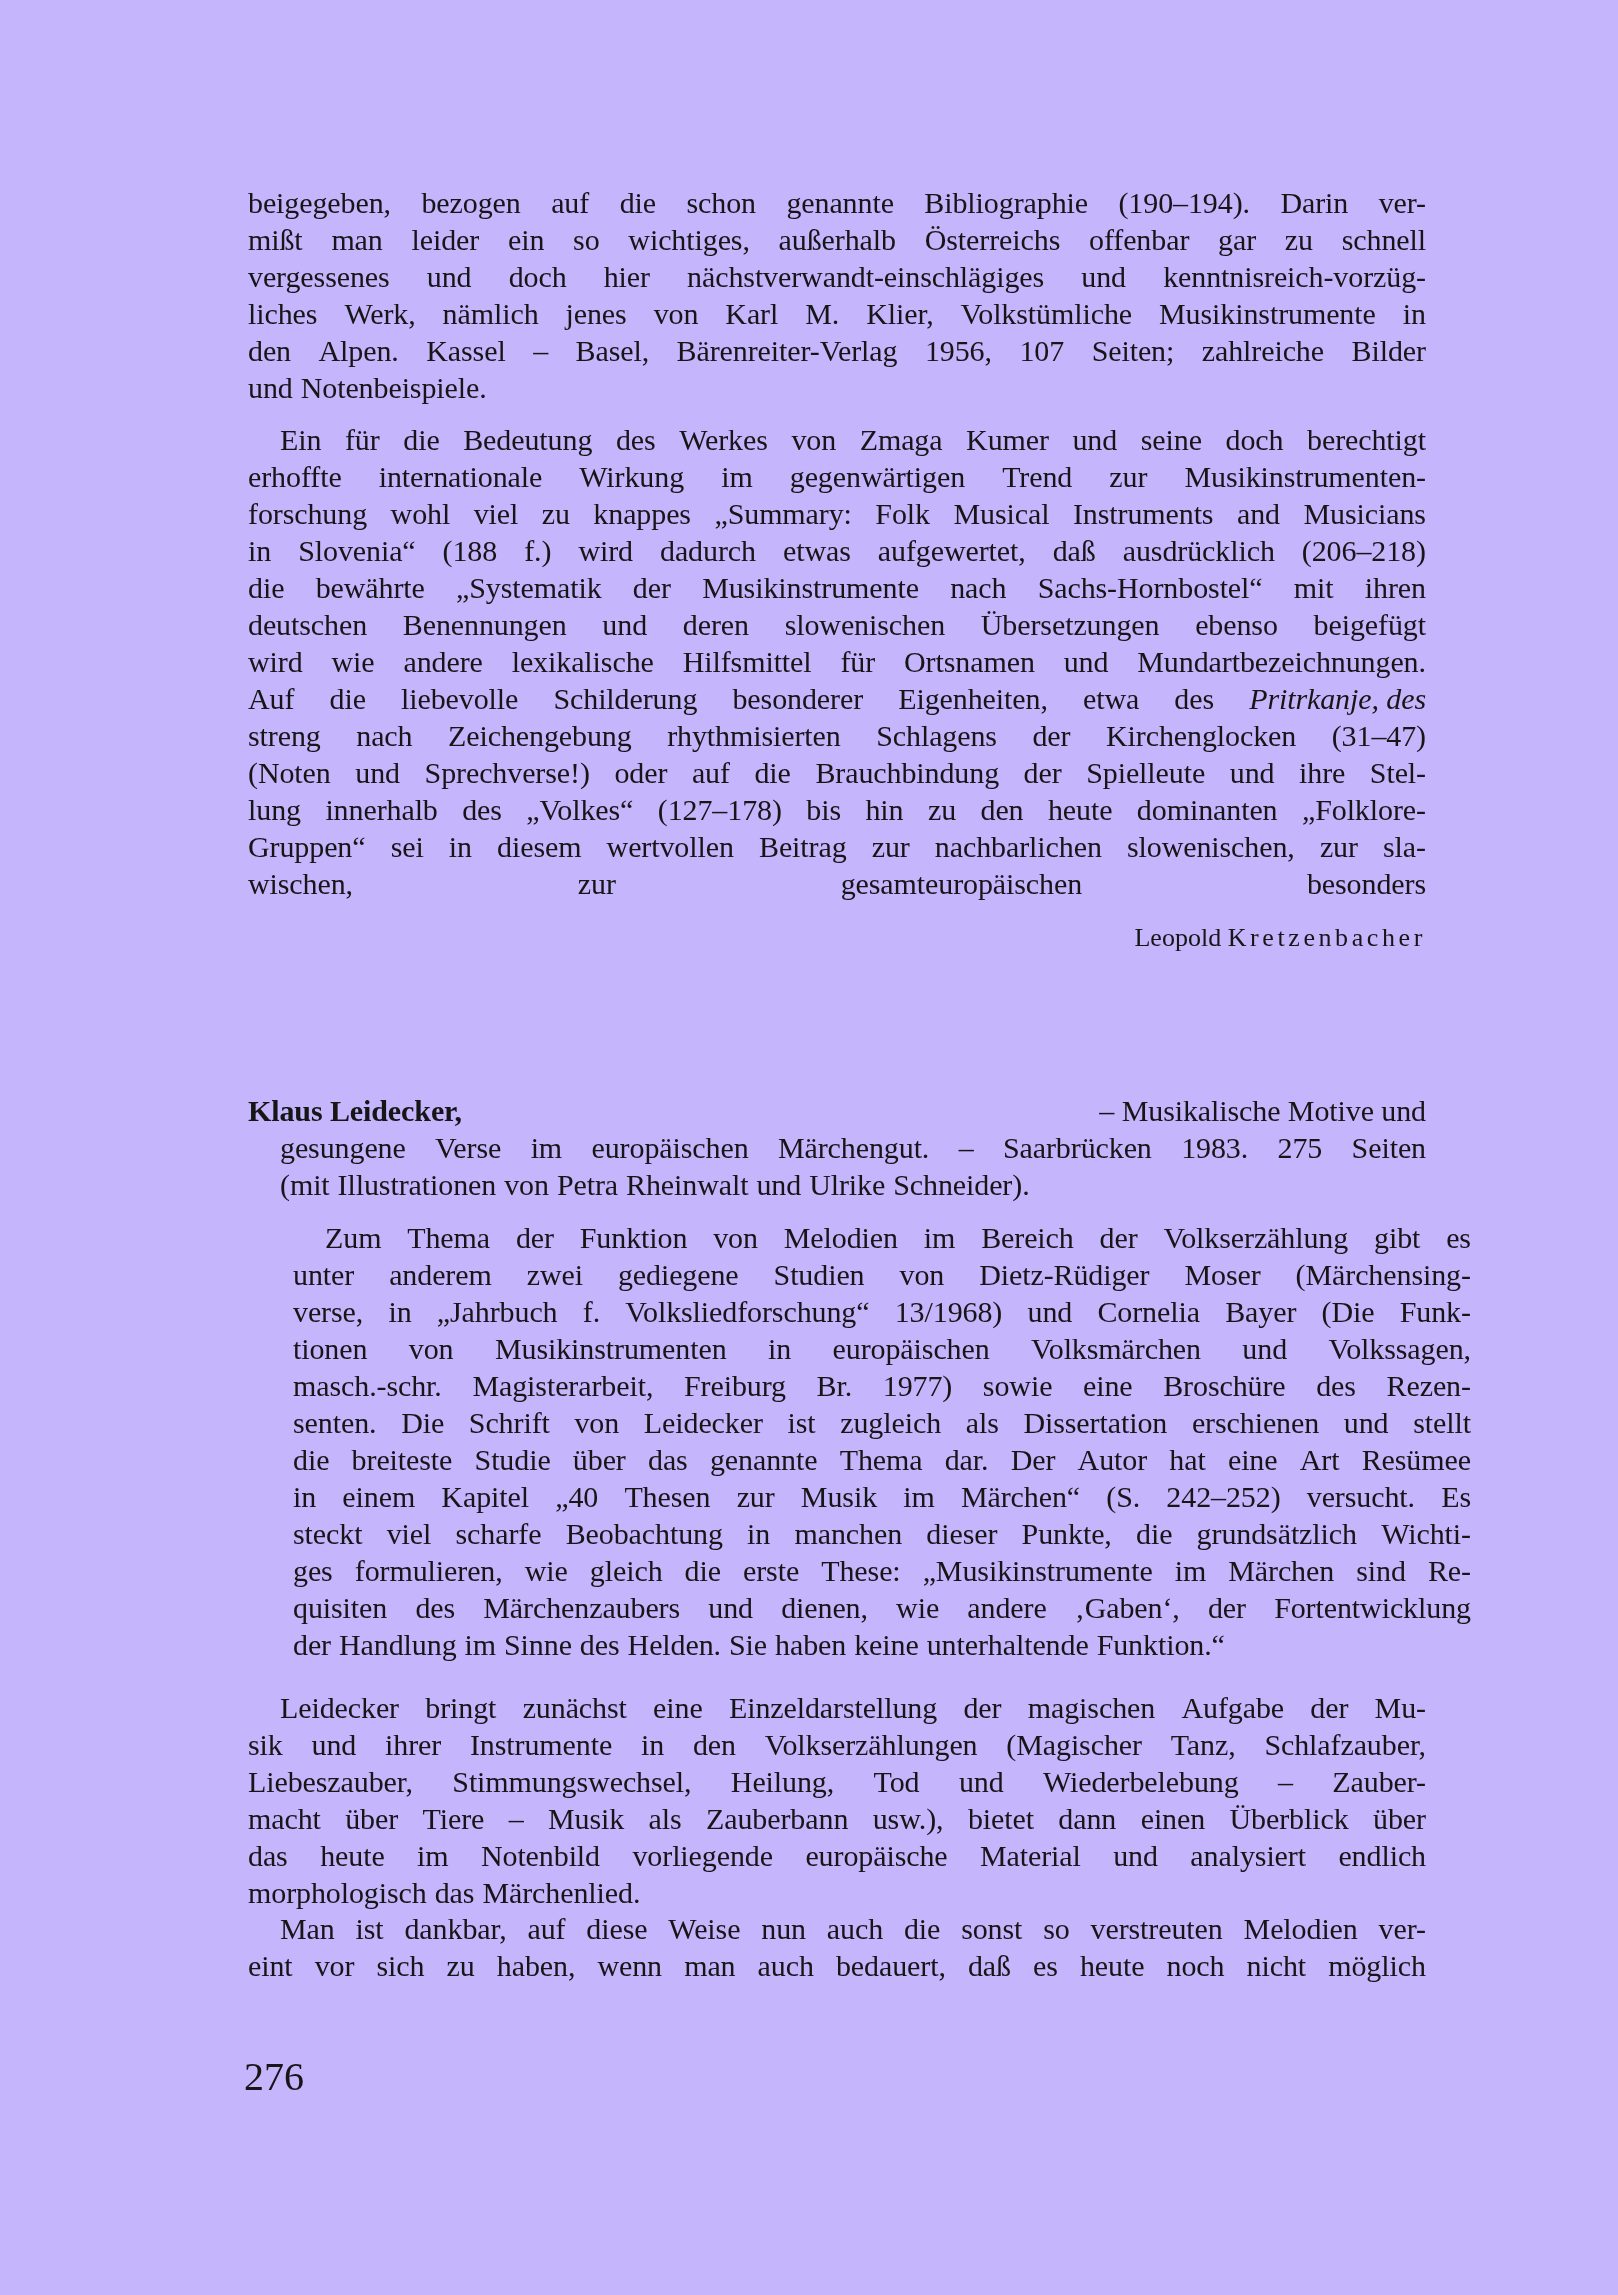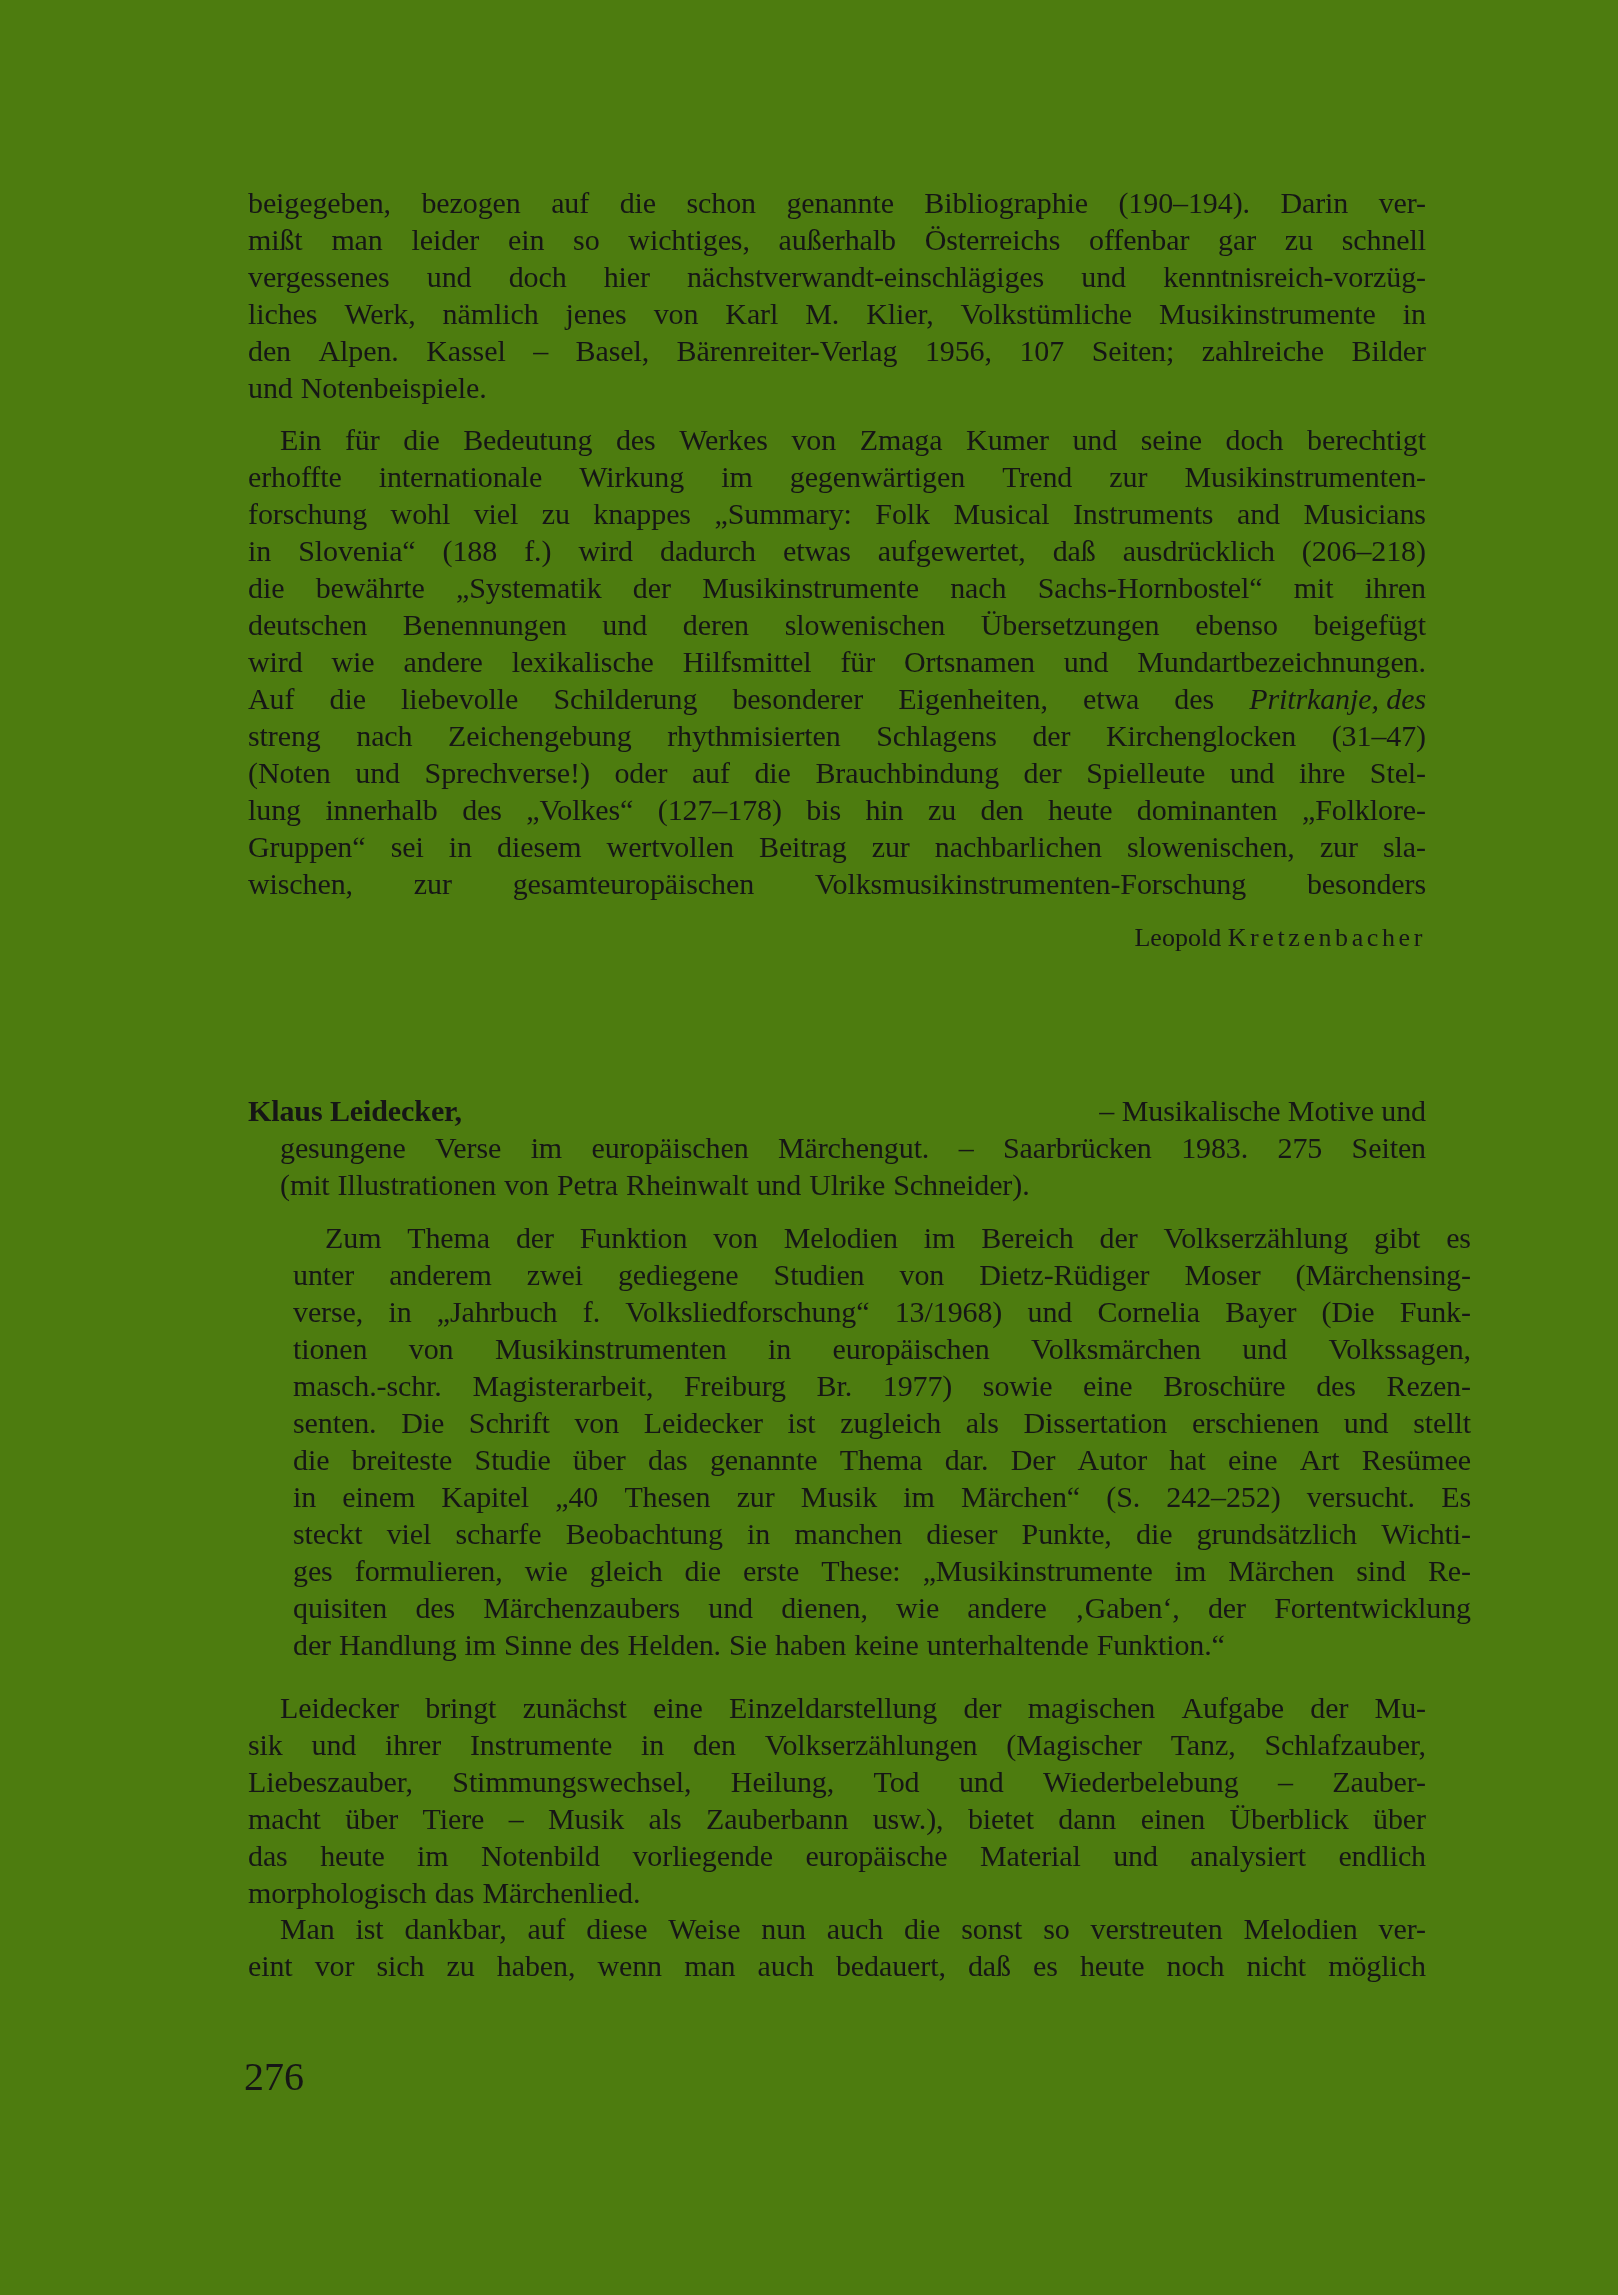--- a/index.html
+++ b/index.html
@@ -12,21 +12,21 @@
     height: 2295px;
     position: relative;
     overflow: hidden;
     font-family: "Liberation Serif", "DejaVu Serif", serif;
     color: #161616;
   }
   .page {
     position: absolute;
     left: 0; top: 0;
     width: 1618px; height: 2295px;
-    background: #4d7c0f;
+    background: #c4b5fd;
   }
   .block {
     position: absolute;
     left: 248px;
     width: 1178px;
     font-size: 30px;
     line-height: 37px;
     text-align: justify;
     hyphens: manual;
     letter-spacing: -0.1px;
@@ -282,21 +282,20 @@
         <span class="w">zur</span>
         <span class="w">nachbarlichen</span>
         <span class="w">slowenischen,</span>
         <span class="w">zur</span>
         <span class="w">sla-</span>
       </div>
       <div class="jline">
         <span class="w">wischen,</span>
         <span class="w">zur</span>
         <span class="w">gesamteuropäischen</span>
-        <span class="w">Volksmusikinstrumenten-Forschung</span>
         <span class="w">besonders</span>
       </div>
     </div>
 
   <div class="signature">
     <span>Leopold</span>
     <span class="sp">Kretzenbacher</span>
   </div>
 
   <div class="block" id="r2h" style="top:1092px;">

